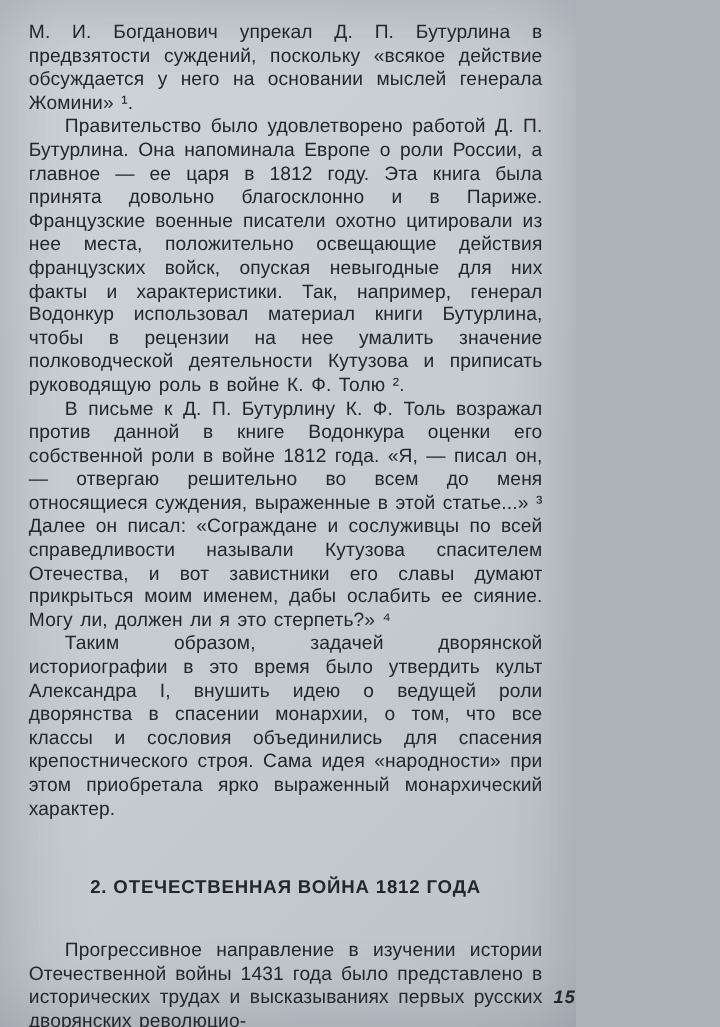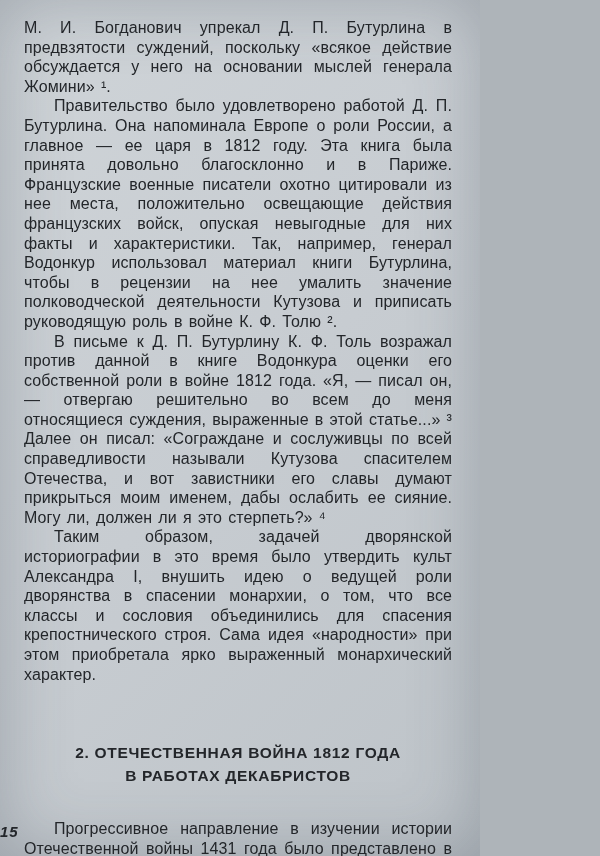--- a/index.html
+++ b/index.html
@@ -23,21 +23,21 @@
     margin: 0;
     text-align: justify;
     font-size: 16px;
     line-height: 19.6px;
     text-indent: 30px;
     letter-spacing: 0.1px;
     word-spacing: 1.6px;
   }
   p.para.no-indent { text-indent: 0; }
   .heading {
-    margin: 57px 10px 32px;
+    margin: 44px 10px 32px;
     text-align: center;
     font-weight: bold;
     font-size: 15.5px;
     line-height: 23px;
     letter-spacing: 0.7px;
   }
   .footnotes {
     margin-top: 26px;
     font-size: 13px;
     line-height: 16.6px;
@@ -47,42 +47,41 @@
     text-align: justify;
     text-indent: 22px;
     word-spacing: 0.5px;
   }
   .fn-author { font-style: italic; }
   .page-number {
     position: absolute;
     bottom: 16px;
     left: 0;
     right: 0;
-    text-align: left;
+    text-align: right;
     font-size: 15px;
     font-weight: bold;
     font-style: italic;
     letter-spacing: 1px;
   }
 </style>
 </head>
 <body>
 
 <div class="page">
 
   <div>
     <p class="para no-indent">М. И. Богданович упрекал Д. П. Бутурлина в предвзятости суждений, поскольку «всякое действие обсуждается у него на основании мыслей генерала Жомини» ¹.</p>
     <p class="para">Правительство было удовлетворено работой Д. П. Бутурлина. Она напоминала Европе о роли России, а главное — ее царя в 1812 году. Эта книга была принята довольно благосклонно и в Париже. Французские военные писатели охотно цитировали из нее места, положительно освещающие действия французских войск, опуская невыгодные для них факты и характеристики. Так, например, генерал Водонкур использовал материал книги Бутурлина, чтобы в рецензии на нее умалить значение полководческой деятельности Кутузова и приписать руководящую роль в войне К. Ф. Толю ².</p>
     <p class="para">В письме к Д. П. Бутурлину К. Ф. Толь возражал против данной в книге Водонкура оценки его собственной роли в войне 1812 года. «Я, — писал он, — отвергаю решительно во всем до меня относящиеся суждения, выраженные в этой статье...» ³ Далее он писал: «Сограждане и сослуживцы по всей справедливости называли Кутузова спасителем Отечества, и вот завистники его славы думают прикрыться моим именем, дабы ослабить ее сияние. Могу ли, должен ли я это стерпеть?» ⁴</p>
     <p class="para">Таким образом, задачей дворянской историографии в это время было утвердить культ Александра I, внушить идею о ведущей роли дворянства в спасении монархии, о том, что все классы и сословия объединились для спасения крепостнического строя. Сама идея «народности» при этом приобретала ярко выраженный монархический характер.</p>
   </div>
 
   <div class="heading">
     <div>2. ОТЕЧЕСТВЕННАЯ ВОЙНА 1812 ГОДА</div>
-    <div>В РАБОТАХ ДЕКАБРИСТОВ</div>
   </div>
 
   <div>
     <p class="para">Прогрессивное направление в изучении истории Отечественной войны 1431 года было представлено в исторических трудах и высказываниях первых русских дворянских революцио-</p>
   </div>
 
   <div class="footnotes">
   </div>
 
   <div class="page-number">15</div>

